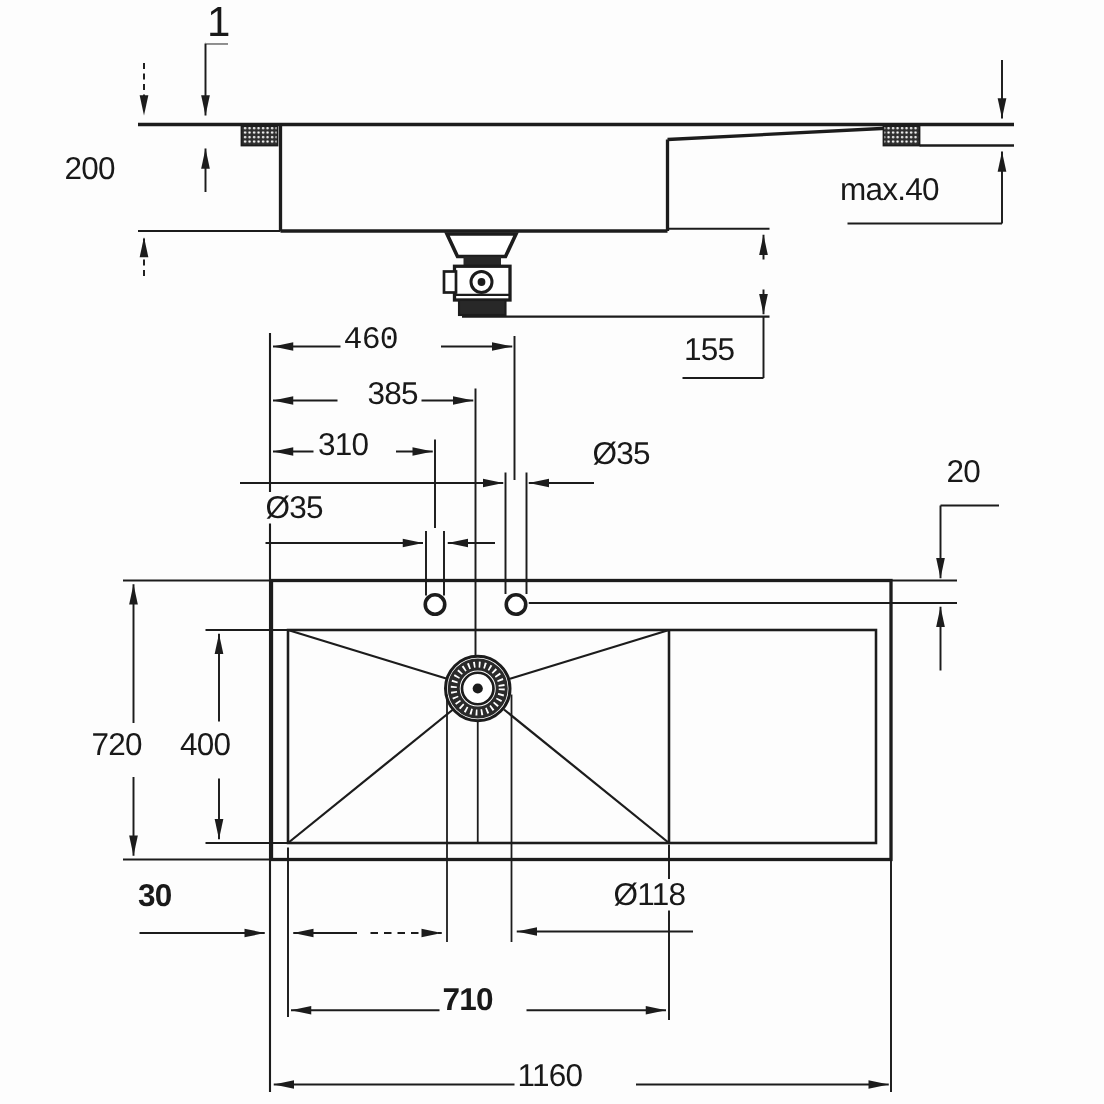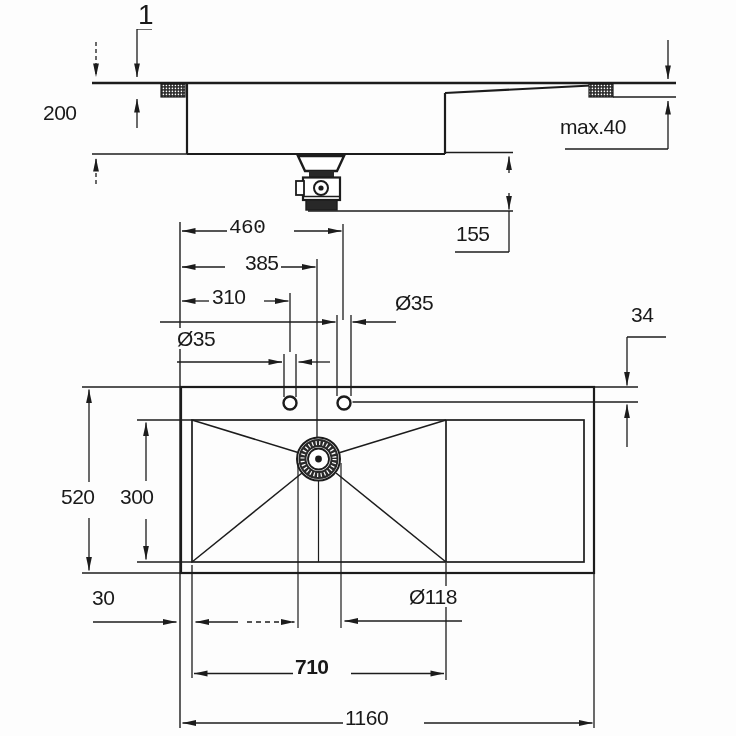--- a/index.html
+++ b/index.html
@@ -171,21 +171,21 @@
 
 <div class="dim sm" style="left:137px;top:1px;">1</div>
 <div class="dim" style="left:42px;top:102px;">200</div>
 <div class="dim" style="left:559px;top:116px;">max.40</div>
 <div class="dim" style="left:455px;top:223px;">155</div>
 <div class="dim" style="left:228px;top:217px;font-family:Liberation Mono, monospace;">460</div>
 <div class="dim" style="left:244px;top:252px;">385</div>
 <div class="dim" style="left:211px;top:286px;">310</div>
 <div class="dim" style="left:394px;top:292px;">Ø35</div>
 <div class="dim" style="left:176px;top:328px;">Ø35</div>
-<div class="dim" style="left:630px;top:304px;">34</div>
-<div class="dim" style="left:60px;top:486px;">520</div>
-<div class="dim" style="left:119px;top:486px;">300</div>
-<div class="dim" style="left:91px;top:587px;">30</div>
+<div class="dim" style="left:630px;top:304px;">20</div>
+<div class="dim" style="left:60px;top:486px;">720</div>
+<div class="dim" style="left:119px;top:486px;">400</div>
+<div class="dim" style="left:91px;top:587px;font-weight:bold;">30</div>
 <div class="dim" style="left:383px;top:586px;margin-left:25px;">Ø118</div>
 <div class="dim" style="left:294px;top:656px;font-weight:bold;">710</div>
 <div class="dim" style="left:344px;top:707px;">1160</div>
 
 </div>
 
 </body></html>

